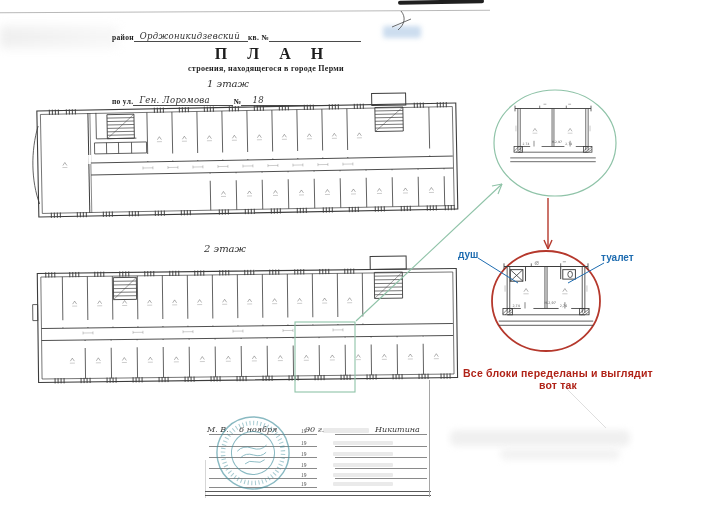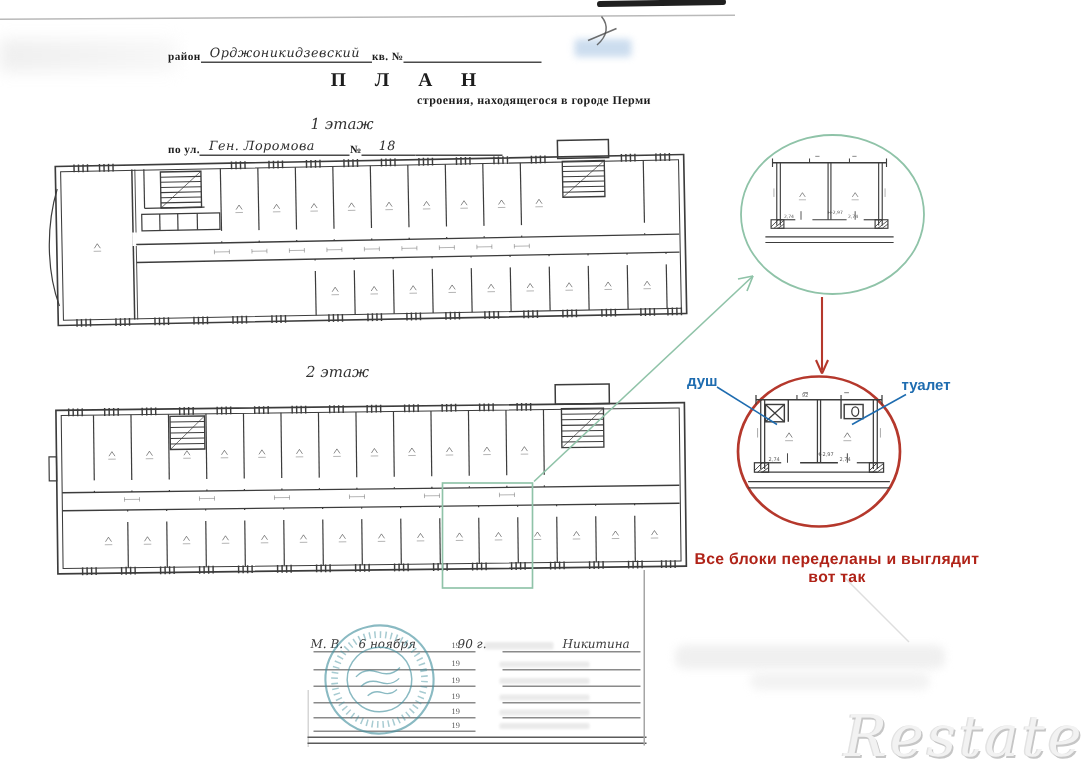--- a/index.html
+++ b/index.html
@@ -5,22 +5,22 @@
   html,body{margin:0;padding:0;background:#ffffff;}
   .sheet{position:relative;width:725px;height:513px;background:#fff;overflow:hidden;
          font-family:"Liberation Serif",serif;}
   
   .header{position:absolute;left:98px;top:12px;width:336px;color:#1d1d1d;}
   .h-row{display:flex;align-items:flex-end;font-size:7.5px;font-weight:700;letter-spacing:.3px;}
   .printed{white-space:nowrap;}
   .hand{font-family:"DejaVu Serif",serif;font-style:italic;font-weight:400;font-size:8.5px;color:#2e2e2e;margin-top:19px;}
   .u{border-bottom:1px solid #4a4a4a;padding:0 8px 0 6px;}
   .blank{display:inline-block;border-bottom:1px solid #4a4a4a;height:8px;}
-  .h-title{text-align:center;font-size:13px;font-weight:700;letter-spacing:8px;margin:3px 0 1px 14px;}
-  .h-sub{text-align:right;font-size:8px;font-weight:700;margin-bottom:3px;letter-spacing:.3px;}
+  .h-title{text-align:center;font-size:16px;font-weight:700;letter-spacing:8px;margin:3px 0 1px 14px;}
+  .h-sub{text-align:center;font-size:8px;font-weight:700;margin-bottom:3px;letter-spacing:.3px;}
   .floor-label{position:absolute;font-size:10px;color:#333;font-family:"DejaVu Serif",serif;font-style:italic;}
   
   .blue-label{position:absolute;font-size:10px;font-weight:700;color:#1e6cb0;
               font-family:"Liberation Sans",sans-serif;}
   .red-note{position:absolute;left:462px;top:367px;width:192px;text-align:center;
             font-size:10.5px;font-weight:700;color:#b02318;font-family:"Liberation Sans",sans-serif;
             letter-spacing:.2px;}
   
   .footer{position:absolute;left:205px;top:424px;width:226px;height:76px;font-size:8px;}
   .f-line{position:absolute;border-bottom:1px solid #8a8a8a;height:0;}
@@ -788,14 +788,13 @@
       <g transform="rotate(-12 45 45)" opacity="0.62">
         <circle cx="45" cy="45" r="36" fill="none" stroke="#43909e" stroke-width="1.4"></circle>
         <circle cx="45" cy="45" r="30" fill="none" stroke="#43909e" stroke-width="4.5" stroke-dasharray="1,2.6" opacity="0.75"></circle>
         <circle cx="45" cy="45" r="21.5" fill="none" stroke="#43909e" stroke-width="1"></circle>
         <path d="M30,40 q7,-5 15,0 t15,0" fill="none" stroke="#43909e" stroke-width="0.9"></path>
         <path d="M32,47 q6,-4 13,0 t13,0" fill="none" stroke="#43909e" stroke-width="0.9"></path>
         <path d="M35,54 q5,-3 10,0 t10,0" fill="none" stroke="#43909e" stroke-width="0.9"></path>
       </g>
     </svg>
 
-  <div class="watermark">Restate</div>
 </div>
 
 </body></html>

